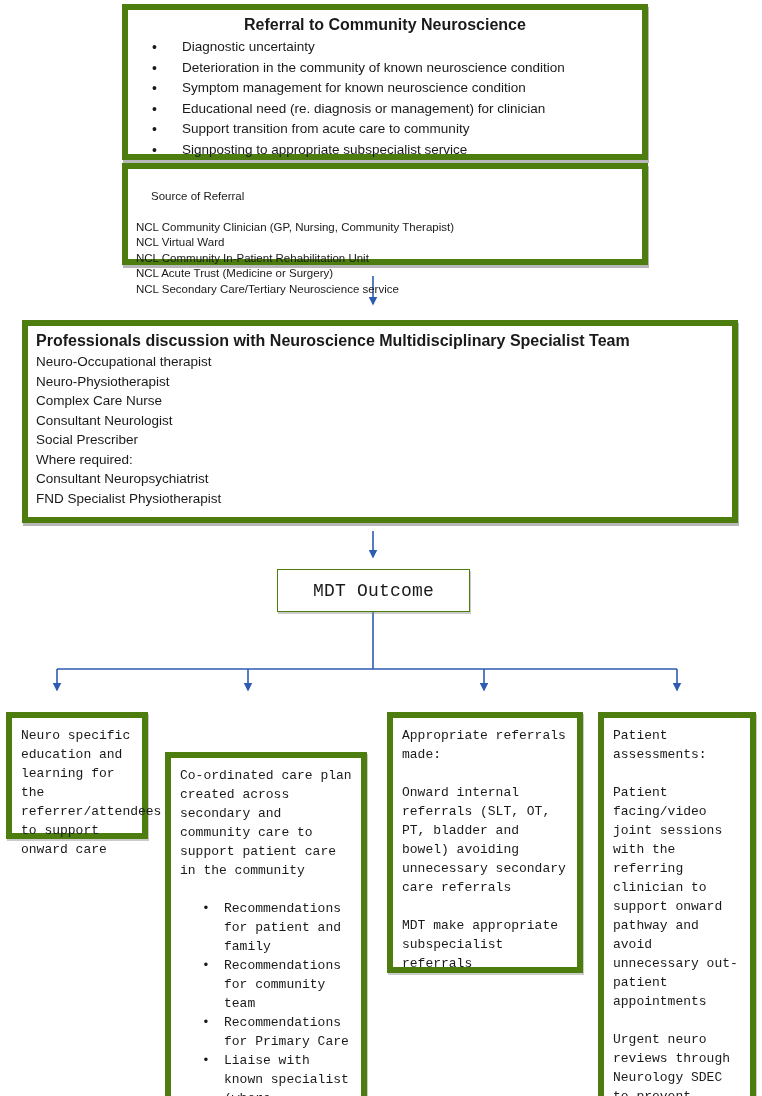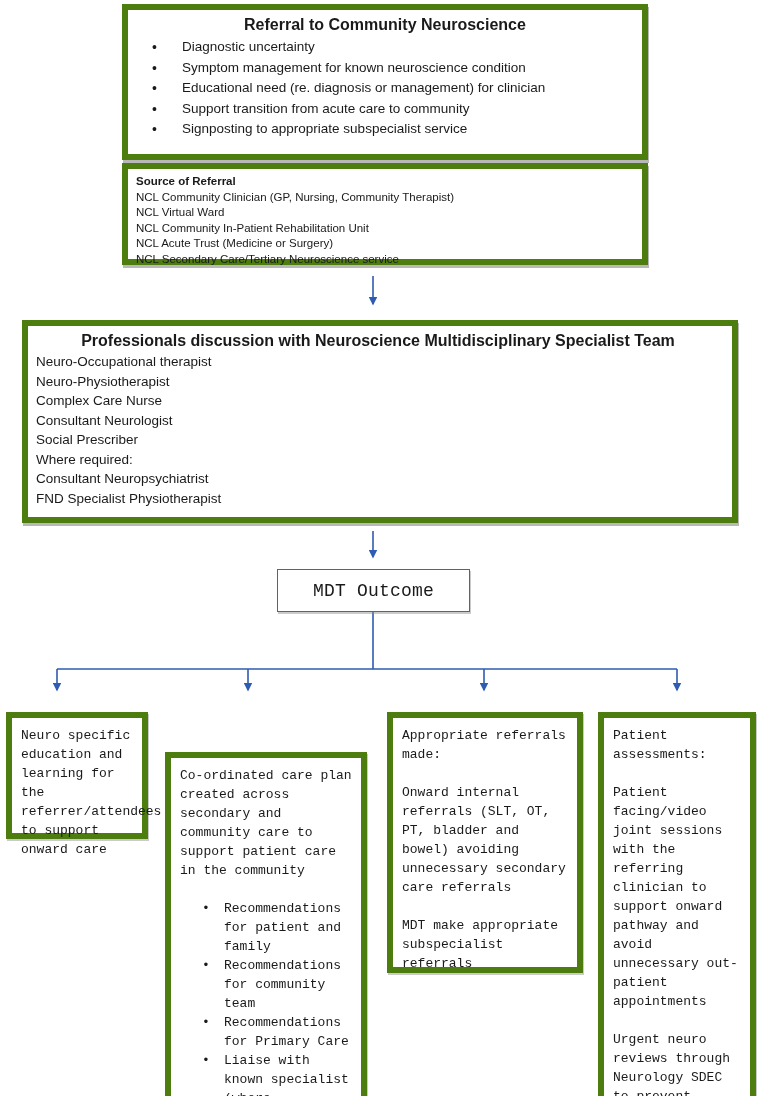--- a/index.html
+++ b/index.html
@@ -25,26 +25,26 @@
   .referral-title { font-size: 16px; font-weight: bold; text-align: center; margin: 2px 0 3px 0; }
   .referral-list { margin: 0; padding: 0 0 0 14px; list-style: none; }
   .referral-list li {
     position: relative; padding-left: 30px;
     font-size: 13.5px; line-height: 20.5px;
   }
   .referral-list li::before { content: "•"; position: absolute; left: 0; top: 0; font-size: 14px; }
 
   
   .source-box { left: 122px; top: 163px; width: 526px; height: 102px; padding: 5px 10px 0 8px; }
-  .source-title { font-size: 11.5px; font-weight: bold; line-height: 15.5px; margin: 0; }
+  .source-title { font-size: 11.5px; font-weight: normal; line-height: 15.5px; margin: 15px; }
   .source-line { font-size: 11.5px; line-height: 15.5px; }
 
   
   .prof-box { left: 22px; top: 320px; width: 716px; height: 203px; padding: 4px 12px 0 8px; }
-  .prof-title { font-size: 16px; font-weight: bold; text-align: center; margin: 2px 0 2px 0; }
+  .prof-title { font-size: 16px; font-weight: bold; margin: 2px 0 2px 0; }
   .prof-line { font-size: 13.5px; line-height: 19.5px; }
 
   
   .mdt-box {
     left: 277px; top: 569px; width: 193px; height: 43px;
     display: flex; align-items: center; justify-content: center;
     border-width: 1.5px;
   }
   .mdt-label { font-size: 18px; letter-spacing: 0.2px; }
 
@@ -83,20 +83,21 @@
     <line x1="57" y1="669" x2="57" y2="690" marker-end="url(#arrowhead)"></line>
     <line x1="248" y1="669" x2="248" y2="690" marker-end="url(#arrowhead)"></line>
     <line x1="484" y1="669" x2="484" y2="690" marker-end="url(#arrowhead)"></line>
     <line x1="677" y1="669" x2="677" y2="690" marker-end="url(#arrowhead)"></line>
   </svg>
 
   <div class="box shadow referral-box">
     <div class="referral-title">Referral to Community Neuroscience</div>
     <ul class="referral-list">
         <li>Diagnostic uncertainty</li>
+        <li>Deterioration in the community of known neuroscience condition</li>
         <li>Symptom management for known neuroscience condition</li>
         <li>Educational need (re. diagnosis or management) for clinician</li>
         <li>Support transition from acute care to community</li>
         <li>Signposting to appropriate subspecialist service</li>
       </ul>
   </div>
 
   <div class="box shadow source-box">
     <p class="source-title">Source of Referral</p>
     <div>

